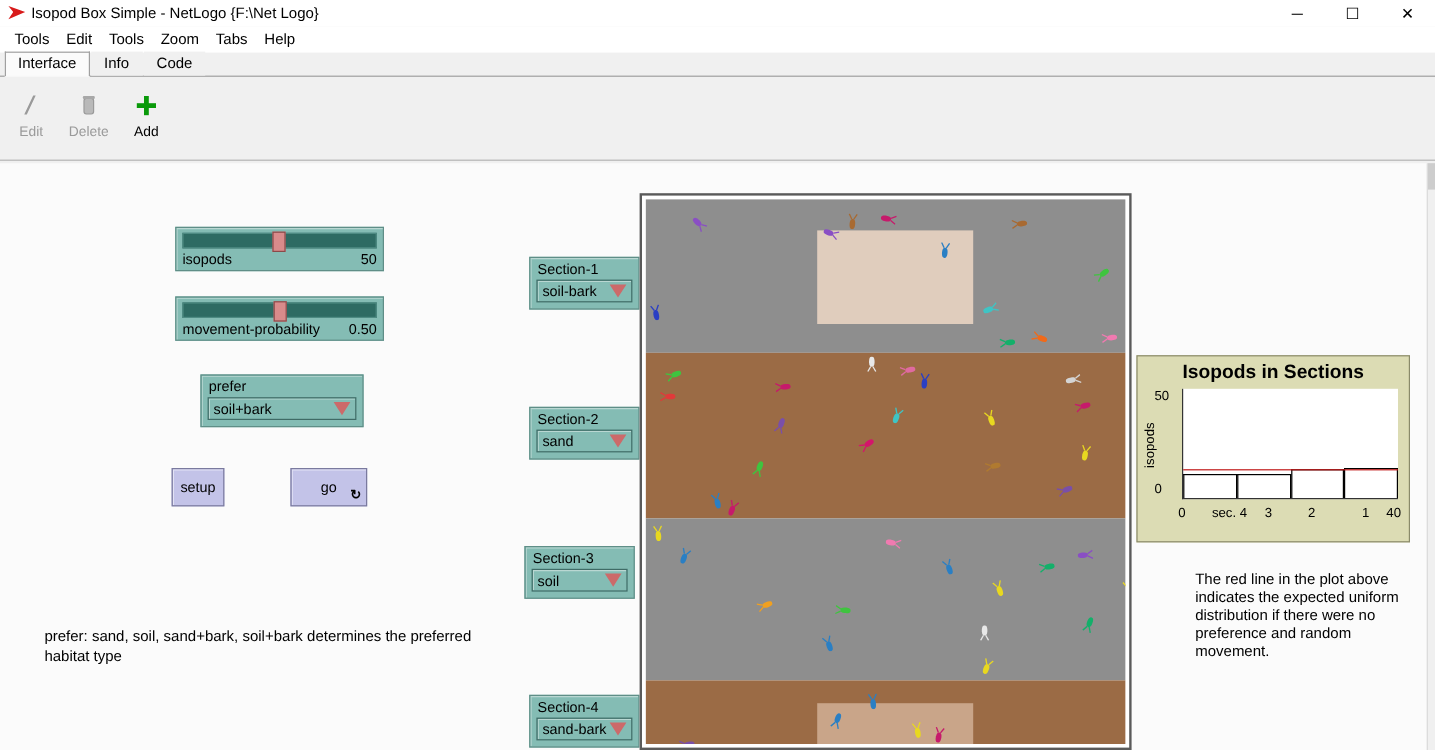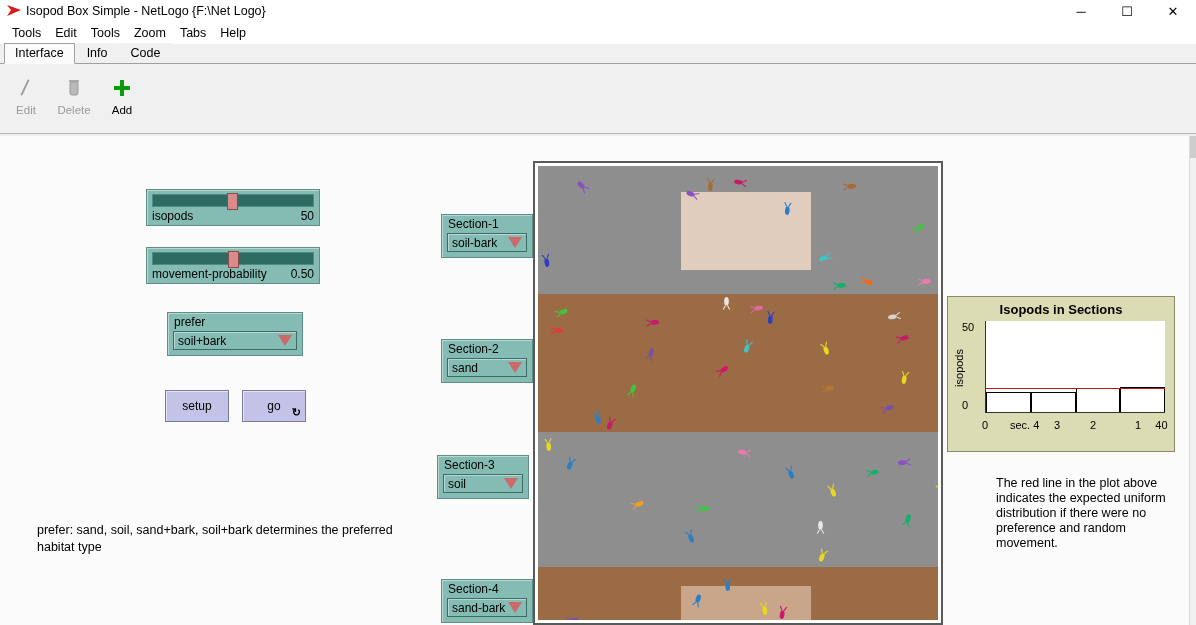--- a/index.html
+++ b/index.html
@@ -115,21 +115,21 @@
   .world-frame { position:absolute; left:533px; top:161px; width:410px; height:464px;
     border:2px solid #5a5a5a; background:#fff; padding:3px; }
   .world { position:relative; width:100%; height:100%; overflow:hidden; }
   .band { position:absolute; left:0; width:100%; }
   .barkpatch { position:absolute; }
   .isopod { position:absolute; width:9px; height:13px; }
 
   
   .plot { position:absolute; left:947px; top:296px; width:228px; height:156px;
     background:#dcdcb4; border:1px solid #8a8a6a; padding:3px; }
-  .plot-title { text-align:center; font-size:13px; font-weight:bold; padding:2px 0 2px 0; }
+  .plot-title { text-align:center; font-size:16px; font-weight:bold; padding:2px 0 2px 0; }
   .plot-body { position:relative; height:118px; }
   .plot-ylab { position:absolute; left:2px; top:30px; font-size:11px;
     writing-mode:vertical-rl; transform:rotate(180deg); }
   .plot-ytick { position:absolute; left:11px; font-size:11px; }
   .plot-area { position:absolute; left:34px; top:2px; right:6px; bottom:24px;
     background:#fff; border-left:1px solid #333; border-bottom:1px solid #333; }
   .plot-redline { position:absolute; left:0; width:100%; height:1px; background:#c01818; }
   .hbar { position:absolute; bottom:0; border:1px solid #000; border-bottom:none;
     background:transparent; }
   .plot-xticks { position:absolute; left:34px; right:6px; bottom:4px; height:14px; }
@@ -255,21 +255,21 @@
     </div>
 
     <div class="nl-chooser" style="left:167px; top:176px; width:136px;">
       <div class="ch-title">prefer</div>
       <div class="ch-box">
         <span class="ch-val">soil+bark</span>
         <span class="ch-tri"></span>
       </div>
     </div>
 
-    <div class="nl-button" style="left:165px; top:254px; width:64px; height:32px;text-align:center;">
+    <div class="nl-button" style="left:143px; top:254px; width:44px; height:32px;text-align:center;">
       <span>setup</span>
     </div>
     <div class="nl-button" style="left:242px; top:254px; width:64px; height:32px;">
       <span>go</span>
       <span class="forever">↻</span>
     </div>
 
     <div class="nl-note" style="left:37px; top:386px; width:365px;">prefer: sand, soil, sand+bark, soil+bark determines the preferred habitat type</div>
 
     <div class="nl-chooser" style="left:441px; top:78px; width:92px;">

